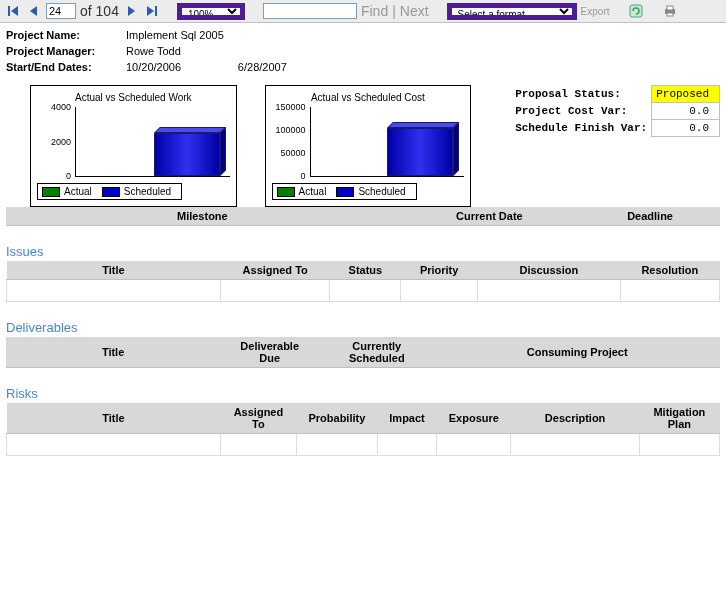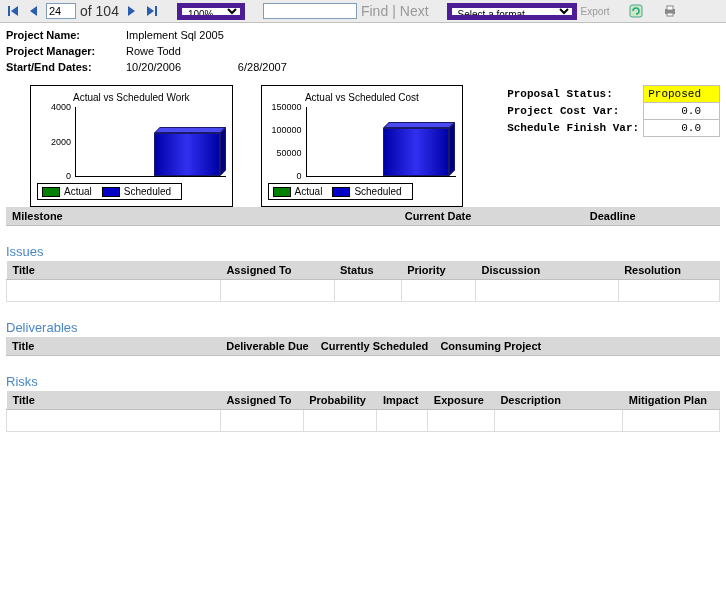--- a/index.html
+++ b/index.html
@@ -144,40 +144,40 @@
     flex: 1;
     padding-left: 12px;
   }
   table.status { width: 100%; border-collapse: collapse; font-size: 11px; }
   table.status td { padding: 2px 4px; font-family: Liberation Mono, monospace; }
   table.status td.slabel { font-weight: bold; white-space: nowrap; }
   table.status td.sval {
     border: 1px solid #c0c0c0;
     text-align: right;
     width: 95px;
-    padding-right: 18px;
+    padding-right: 10px;
   }
   .yellow { background: #ffff00; text-align: left !important; padding-left: 4px; }
 
   h2.section {
     color: #4a86c5;
     font-size: 13px;
     font-weight: normal;
     margin: 18px 0 2px 0;
   }
   table.grid {
     width: 100%;
     border-collapse: collapse;
     font-size: 11px;
   }
   table.grid th {
     background: #d8d8d8;
-    text-align: left;
+    text-align: center;
     font-weight: bold;
-    padding: 3px 6px;
+    padding: 3px 12px;
     border-bottom: 1px solid #c0c0c0;
     margin-top: 36px;
   }
   table.grid td {
     border: 1px solid #ddd;
     height: 22px;
     padding: 2px 4px;
   }
 </style>
 </head>

